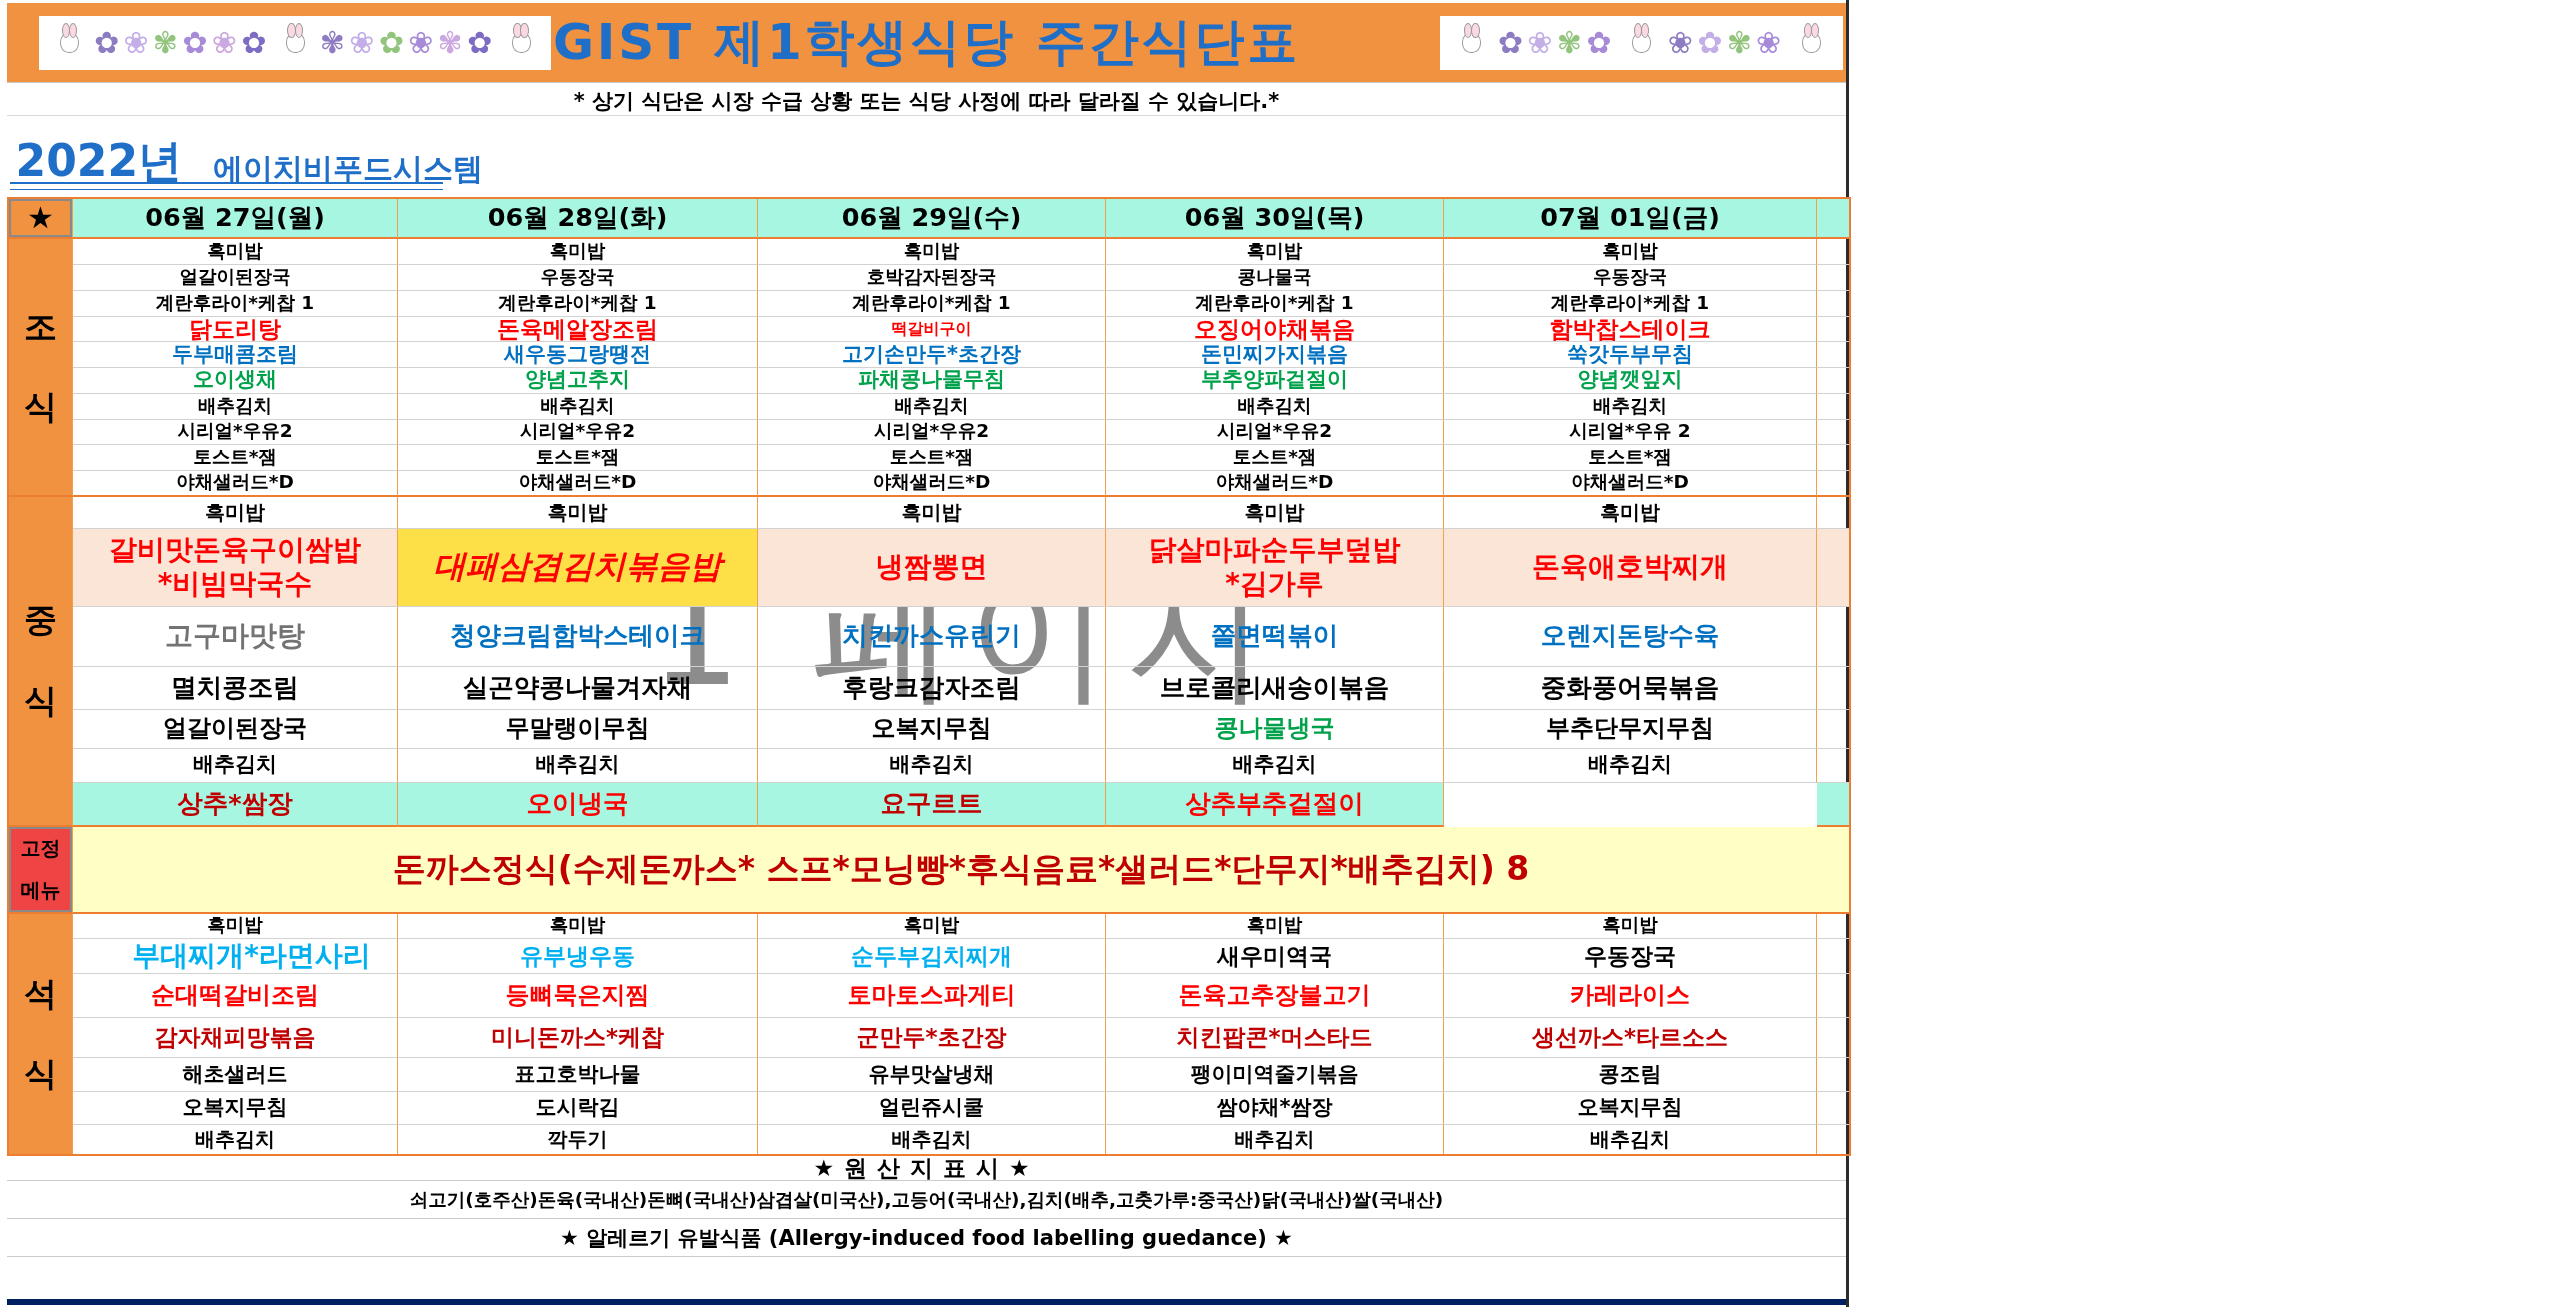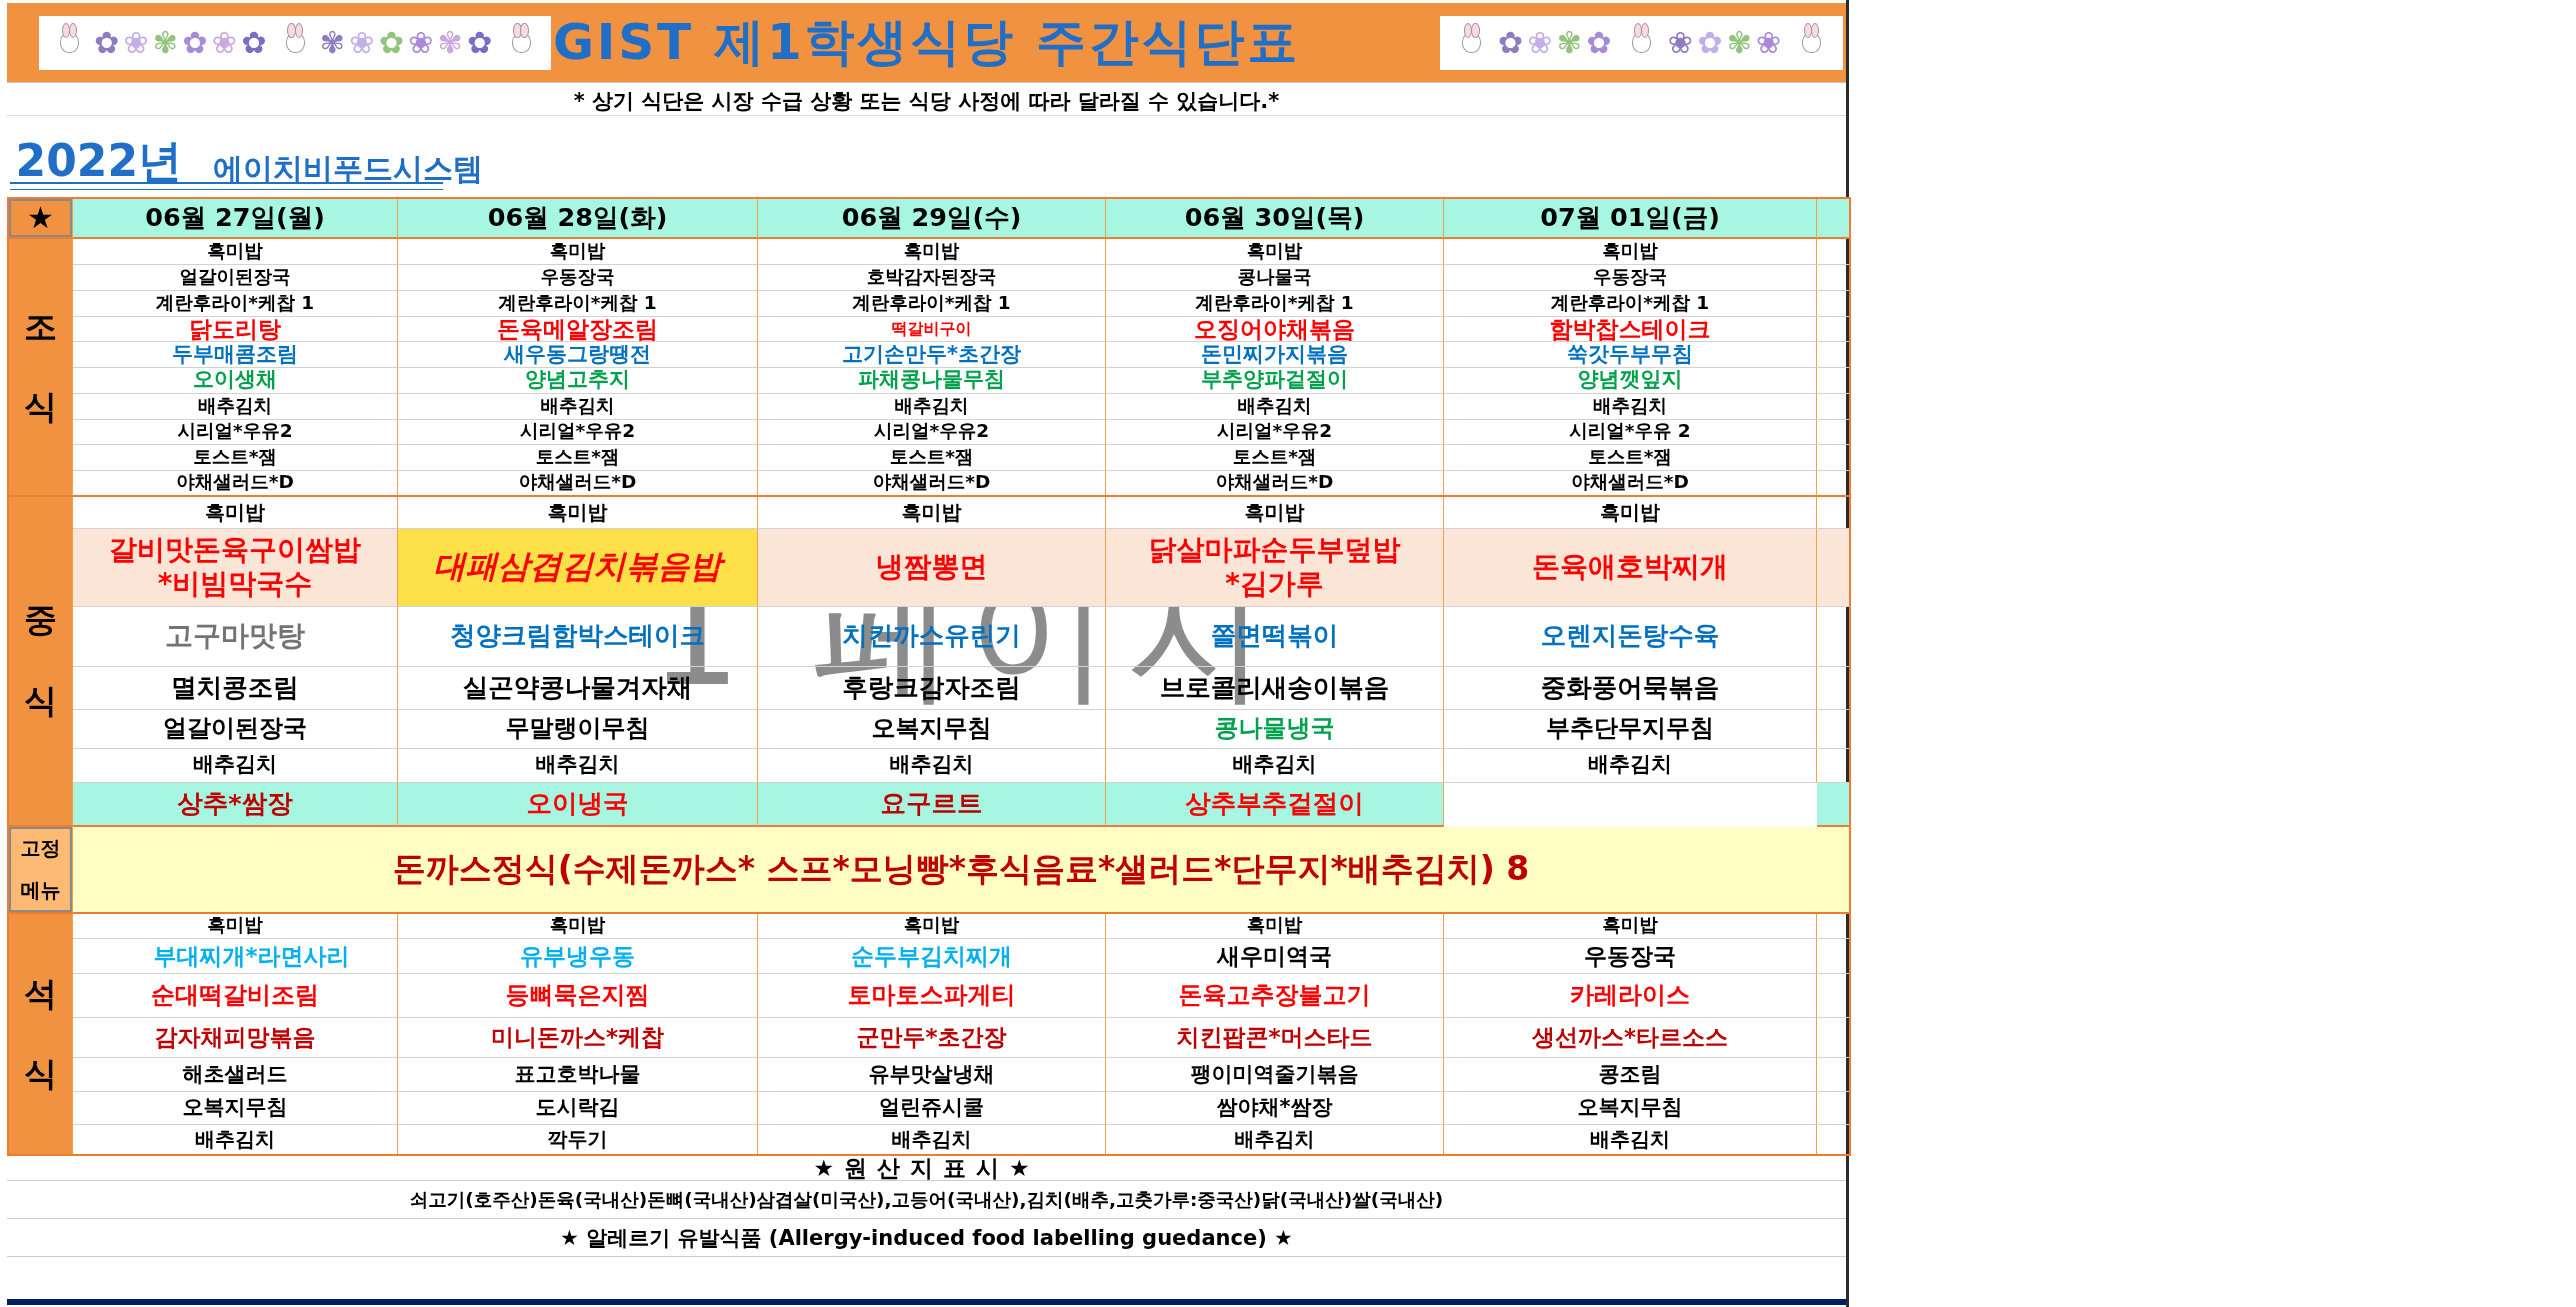--- a/index.html
+++ b/index.html
@@ -114,42 +114,42 @@
   <div id="menu-grid" style="grid-template-columns: 64px 325px 360px 348px 338px 373px 32px; grid-template-rows: 40px 26px 25.5px 26px 25.5px 26px 25.5px 26px 25.5px 26px 25.5px 32px 78px 60px 43px 39px 34px 44px 87px 25.5px 35px 44px 40px 34px 33px 29px;">
       <div class="cell label star-cell sec-bottom" style="grid-area: 1 / 1; color: rgb(0, 0, 0); font-size: 30px; background: rgb(240, 146, 63);">★</div>
       <div class="cell sec-bottom" style="grid-area: 1 / 2; color: rgb(0, 0, 0); font-size: 25.5px; background: rgb(166, 246, 226);">06월 27일(월)</div>
       <div class="cell sec-bottom" style="grid-area: 1 / 3; color: rgb(0, 0, 0); font-size: 25.5px; background: rgb(166, 246, 226);">06월 28일(화)</div>
       <div class="cell sec-bottom" style="grid-area: 1 / 4; color: rgb(0, 0, 0); font-size: 25.5px; background: rgb(166, 246, 226);">06월 29일(수)</div>
       <div class="cell sec-bottom" style="grid-area: 1 / 5; color: rgb(0, 0, 0); font-size: 25.5px; background: rgb(166, 246, 226);">06월 30일(목)</div>
       <div class="cell sec-bottom" style="grid-area: 1 / 6; color: rgb(0, 0, 0); font-size: 25.5px; background: rgb(166, 246, 226);">07월 01일(금)</div>
       <div class="cell sec-bottom no-rb" style="grid-area: 1 / 7; background: rgb(166, 246, 226);"></div>
       <div class="cell label sec-bottom" style="grid-area: 2 / 1 / span 10; color: rgb(0, 0, 0); font-size: 33px; background: rgb(240, 146, 63); gap: 40px;"><div>조</div><div>식</div></div>
       <div class="cell label sec-bottom" style="grid-area: 12 / 1 / span 7; color: rgb(0, 0, 0); font-size: 33px; background: rgb(240, 146, 63); gap: 40px;"><div>중</div><div>식</div></div>
-      <div class="cell label star-cell sec-bottom" style="grid-area: 19 / 1; color: rgb(0, 0, 0); font-size: 20px; background: #fdba74; gap: 18px;"><div>고정</div><div>메뉴</div></div>
+      <div class="cell label star-cell sec-bottom" style="grid-area: 19 / 1; color: rgb(0, 0, 0); font-size: 20px; background: #ef4444; gap: 18px;"><div>고정</div><div>메뉴</div></div>
       <div class="cell label last-row" style="grid-area: 20 / 1 / span 7; color: rgb(0, 0, 0); font-size: 33px; background: rgb(240, 146, 63); gap: 40px;"><div>석</div><div>식</div></div>
       <div class="cell" style="grid-area: 2 / 2; color: rgb(0, 0, 0); font-size: 18.5px;">흑미밥</div>
       <div class="cell" style="grid-area: 3 / 2; color: rgb(0, 0, 0); font-size: 18.5px;">얼갈이된장국</div>
       <div class="cell" style="grid-area: 4 / 2; color: rgb(0, 0, 0); font-size: 18.5px;">계란후라이*케찹 1</div>
       <div class="cell" style="grid-area: 5 / 2; color: rgb(255, 0, 0); font-size: 23px;">닭도리탕</div>
       <div class="cell" style="grid-area: 6 / 2; color: rgb(0, 112, 192); font-size: 21px;">두부매콤조림</div>
       <div class="cell" style="grid-area: 7 / 2; color: rgb(0, 161, 75); font-size: 21px;">오이생채</div>
       <div class="cell" style="grid-area: 8 / 2; color: rgb(0, 0, 0); font-size: 18.5px;">배추김치</div>
       <div class="cell" style="grid-area: 9 / 2; color: rgb(0, 0, 0); font-size: 18.5px;">시리얼*우유2</div>
       <div class="cell" style="grid-area: 10 / 2; color: rgb(0, 0, 0); font-size: 18.5px;">토스트*잼</div>
       <div class="cell sec-bottom" style="grid-area: 11 / 2; color: rgb(0, 0, 0); font-size: 18.5px;">야채샐러드*D</div>
       <div class="cell" style="grid-area: 12 / 2; color: rgb(0, 0, 0); font-size: 20px;">흑미밥</div>
       <div class="cell" style="grid-area: 13 / 2; color: rgb(255, 0, 0); font-size: 28px; background: rgb(251, 229, 214);">갈비맛돈육구이쌈밥
 *비빔막국수</div>
       <div class="cell" style="grid-area: 14 / 2; color: #737373; font-size: 28px;">고구마맛탕</div>
       <div class="cell" style="grid-area: 15 / 2; color: rgb(0, 0, 0); font-size: 25.5px;">멸치콩조림</div>
       <div class="cell" style="grid-area: 16 / 2; color: rgb(0, 0, 0); font-size: 24px;">얼갈이된장국</div>
       <div class="cell" style="grid-area: 17 / 2; color: rgb(0, 0, 0); font-size: 21px;">배추김치</div>
       <div class="cell sec-bottom" style="grid-area: 18 / 2; color: rgb(192, 0, 0); font-size: 25.5px; background: rgb(166, 246, 226);">상추*쌈장</div>
       <div class="cell" style="grid-area: 20 / 2; color: rgb(0, 0, 0); font-size: 18.5px;">흑미밥</div>
-      <div class="cell" style="grid-area: 21 / 2; color: rgb(0, 176, 240); font-size: 23px; padding-left: 33px;">부대찌개*라면사리</div>
+      <div class="cell" style="grid-area: 21 / 2; color: rgb(0, 176, 240); font-size: 28px; padding-left: 33px;">부대찌개*라면사리</div>
       <div class="cell" style="grid-area: 22 / 2; color: rgb(255, 0, 0); font-size: 24px;">순대떡갈비조림</div>
       <div class="cell" style="grid-area: 23 / 2; color: rgb(192, 0, 0); font-size: 23px;">감자채피망볶음</div>
       <div class="cell" style="grid-area: 24 / 2; color: rgb(0, 0, 0); font-size: 21px;">해초샐러드</div>
       <div class="cell" style="grid-area: 25 / 2; color: rgb(0, 0, 0); font-size: 21px;">오복지무침</div>
       <div class="cell last-row" style="grid-area: 26 / 2; color: rgb(0, 0, 0); font-size: 20px;">배추김치</div>
       <div class="cell" style="grid-area: 2 / 3; color: rgb(0, 0, 0); font-size: 18.5px;">흑미밥</div>
       <div class="cell" style="grid-area: 3 / 3; color: rgb(0, 0, 0); font-size: 18.5px;">우동장국</div>
       <div class="cell" style="grid-area: 4 / 3; color: rgb(0, 0, 0); font-size: 18.5px;">계란후라이*케찹 1</div>
       <div class="cell" style="grid-area: 5 / 3; color: rgb(255, 0, 0); font-size: 23px;">돈육메알장조림</div>
       <div class="cell" style="grid-area: 6 / 3; color: rgb(0, 112, 192); font-size: 21px;">새우동그랑땡전</div>

